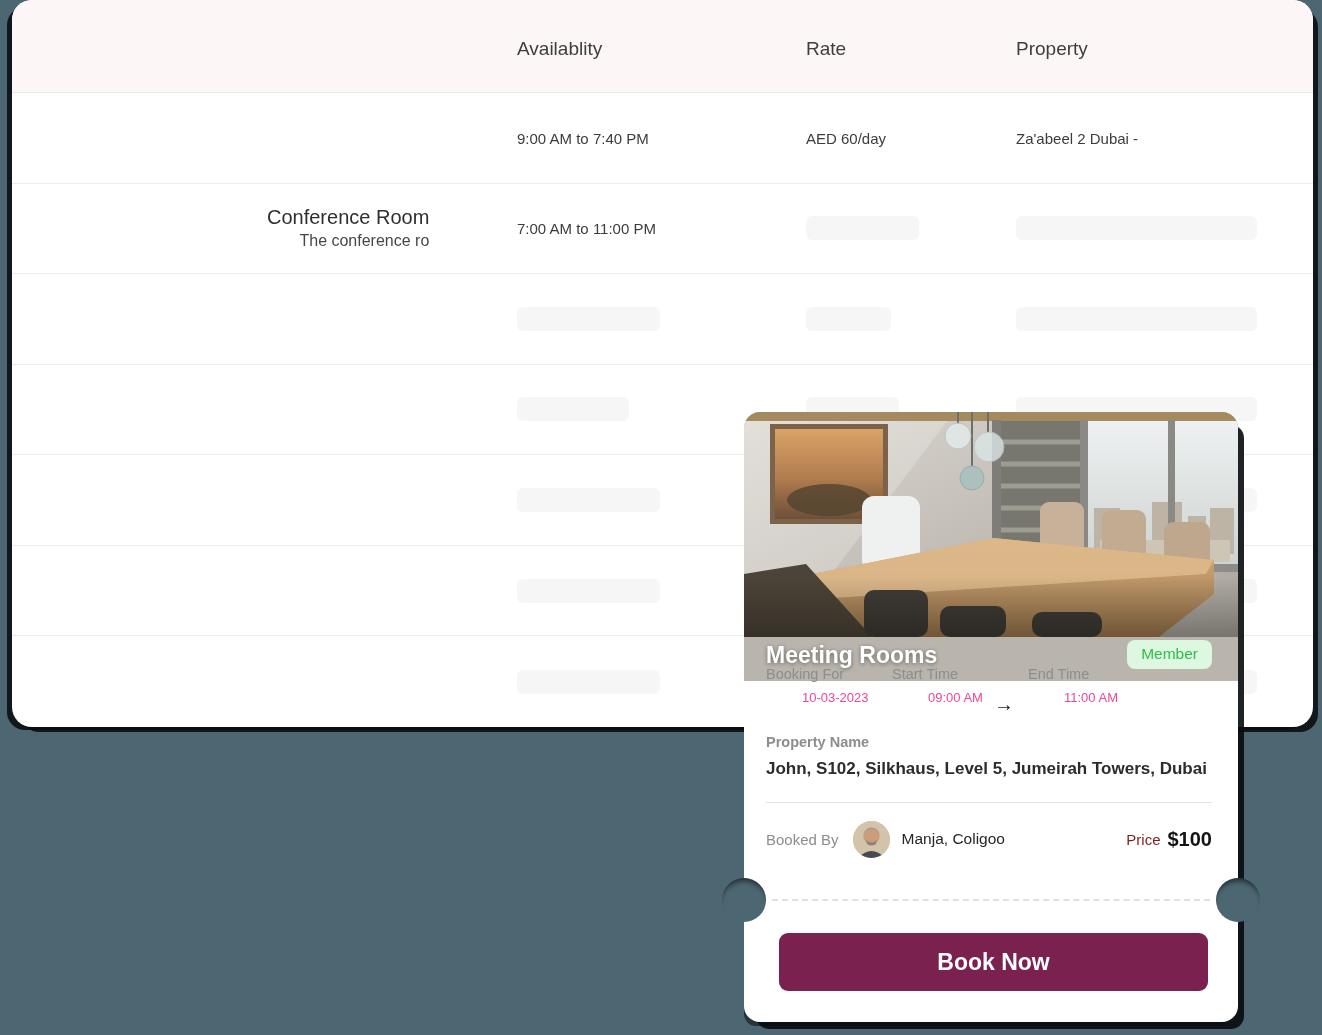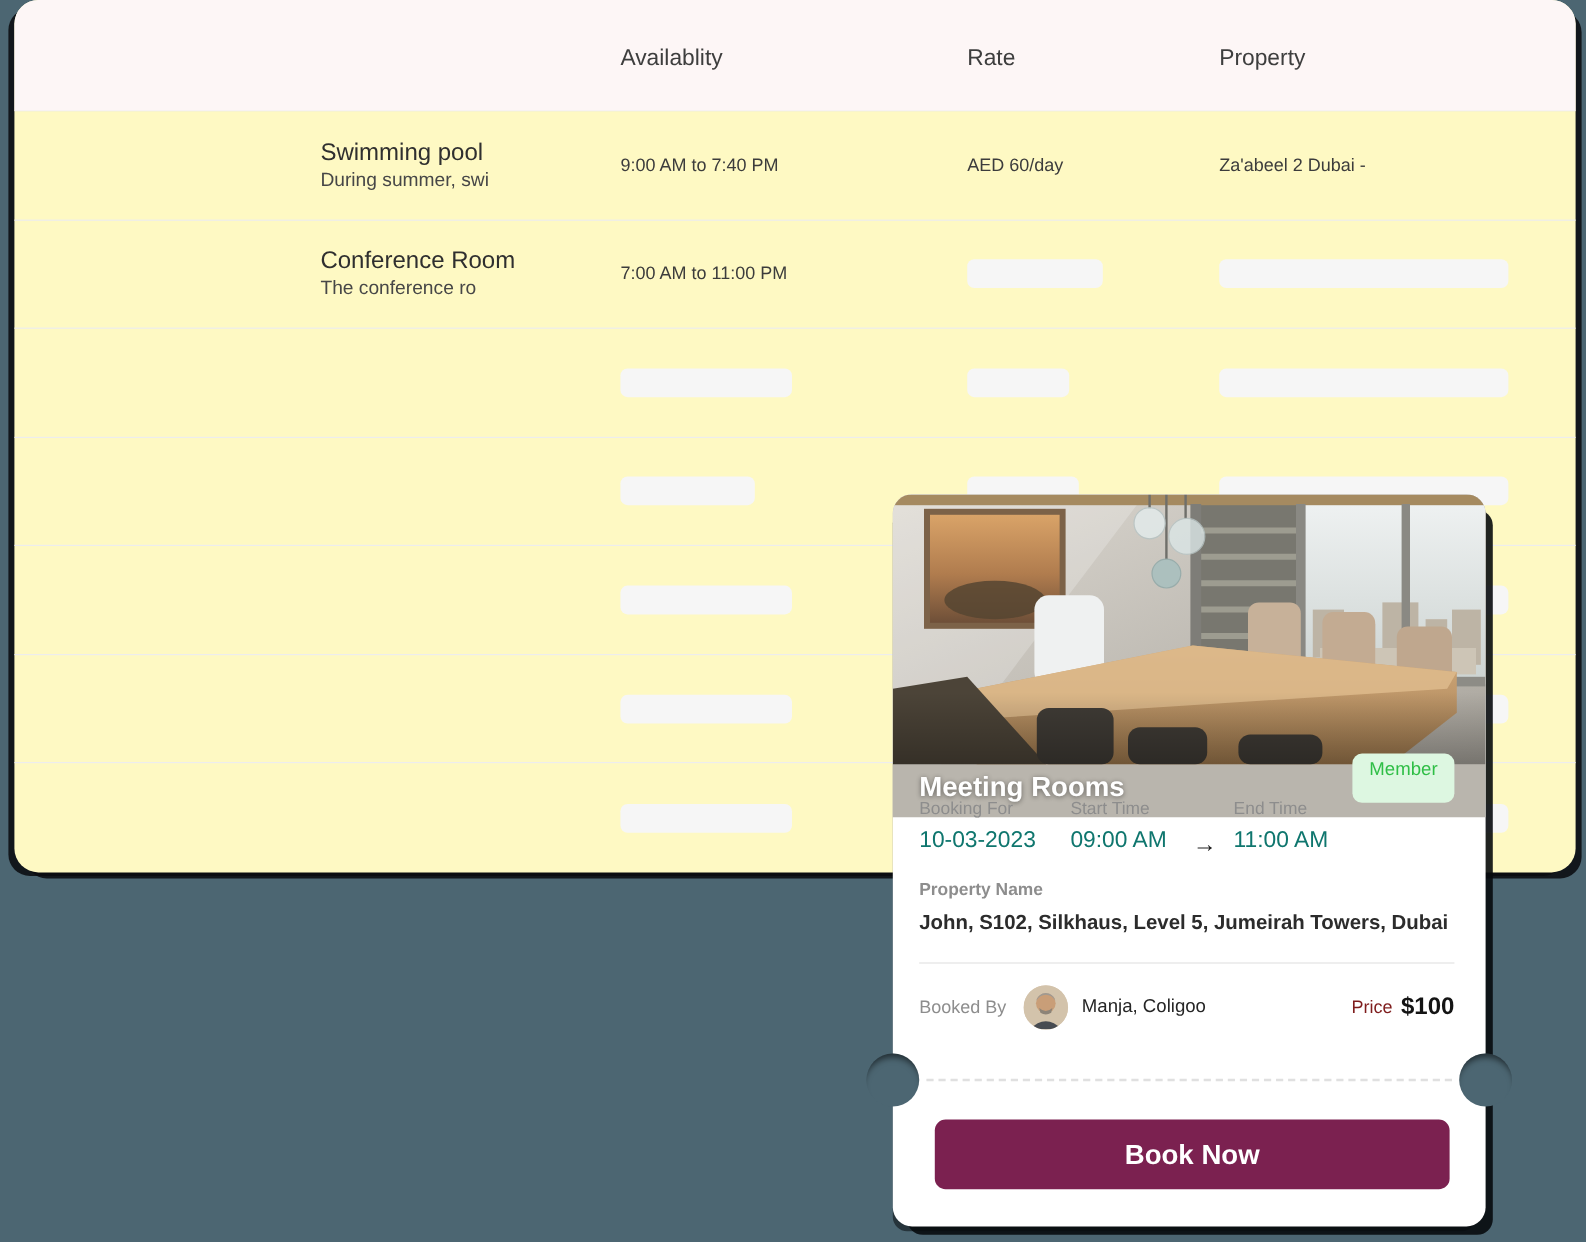--- a/index.html
+++ b/index.html
@@ -1,21 +1,21 @@
 <!DOCTYPE html>
 <html><head>
 <meta charset="utf-8">
 <style>
   html,body{margin:0;padding:0;}
   body{font-family:"Liberation Sans",sans-serif;background:#4c6672;}
   .stage{position:relative;width:1322px;height:1035px;background:#4c6672;overflow:hidden;}
 
   
-  .table-card{position:absolute;left:12px;top:0;width:1301px;height:727px;background:#fef9c3;
-    border-radius:20px;box-shadow:-7px 5px 0 -2px rgba(10,13,16,.88), 7px 7px 0 -2px rgba(10,13,16,.88);}
+  .table-card{position:absolute;left:12px;top:0;width:1301px;height:727px;background:#ffffff;
+    border-radius:20px;box-shadow:-7px 5px 0 -2px rgba(10,13,16,.88), 7px 7px 0 -2px rgba(10,13,16,.88);text-align:right;}
   .thead{position:relative;height:93px;background:#fdf6f6;border-radius:20px 20px 0 0;border-bottom:1px solid #e9e9e9;box-sizing:border-box;}
   .th{position:absolute;top:38px;font-size:19px;color:#3e3e3e;}
   .th-avail{left:505px;} .th-rate{left:794px;} .th-prop{left:1004px;}
   .tbody{position:absolute;top:93px;left:0;right:0;bottom:0;}
   .trow{position:relative;height:90.55px;border-bottom:1px solid #ededed;box-sizing:border-box;}
   .trow:last-child{border-bottom:none;}
   .cell{position:absolute;top:50%;transform:translateY(-50%);}
   .cell-name{left:255px;}
   .cell-avail{left:505px;} .cell-rate{left:794px;} .cell-prop{left:1004px;}
   .amenity-name{font-size:20px;color:#2f2f2f;font-weight:500;}
@@ -25,26 +25,26 @@
   .sk-w241{width:241px;} .sk-w143{width:143px;} .sk-w113{width:113px;}
   .sk-w112{width:112px;} .sk-w93{width:93px;} .sk-w85{width:85px;}
 
   
   .booking-card{position:absolute;left:744px;top:412px;width:494px;height:610px;background:#ffffff;border-radius:16px;
     box-shadow:9px 10px 0 -3px rgba(8,11,14,.9), -4px 8px 0 -4px rgba(8,11,14,.55);}
   .photo{position:relative;height:269px;border-radius:16px 16px 0 0;overflow:hidden;background:#b9b5ad;}
   .photo svg{display:block;}
   .photo-title{position:absolute;left:22px;bottom:12px;font-size:23px;font-weight:700;color:#ffffff;text-shadow:0 1px 4px rgba(0,0,0,.45);}
   .member-badge{position:absolute;right:26px;bottom:12px;background:#ddf7e1;color:#2fbe46;font-size:15.5px;
-    padding:5px 14px 18px;border-radius:8px;}
+    padding:5px 14px 6px;border-radius:8px;}
   .fields{position:absolute;top:254px;left:22px;right:16px;display:flex;align-items:flex-start;}
   .fgroup{display:flex;flex-direction:column;}
   .fg-1{width:126px;} .fg-2{width:96px;}
   .flabel{font-size:14.5px;color:#8d8d8d;}
-  .fvalue{font-size:19px;color:#0f766e;font-weight:500;margin-top:8px;}
+  .fvalue{font-size:13px;color:#ec4899;font-weight:500;margin-top:8px;margin-left:36px;}
   .arrow{font-size:20px;color:#1c1c1c;margin:27px 14px 0 6px;}
   .prop-block{position:absolute;top:322px;left:22px;right:22px;font-weight:bold;}
   .prop-value{font-size:17px;color:#2c2c2c;margin-top:9px;}
   .divider{position:absolute;top:390px;left:22px;right:26px;border-top:1px solid #e3e3e3;}
   .booked-row{position:absolute;top:406px;left:22px;right:26px;height:42px;display:flex;align-items:center;}
   .booked-label{font-size:15px;color:#8d8d8d;}
   .avatar{width:37px;height:37px;border-radius:50%;overflow:hidden;margin:0 12px 0 14px;flex:0 0 auto;background:#d8c6ae;}
   .booked-name{font-size:15.5px;color:#262626;}
   .spacer{flex:1;}
   .price-label{font-size:15px;color:#7f1d1d;}
@@ -64,24 +64,20 @@
 
   <div class="table-card">
     <div class="thead">
       <div class="th th-avail">Availablity</div>
       <div class="th th-rate">Rate</div>
       <div class="th th-prop">Property</div>
     </div>
     <div class="tbody">
 
       <div class="trow">
-        <div class="cell cell-name">
-          <div class="amenity-name">Swimming pool</div>
-          <div class="amenity-desc">During summer, swi</div>
-        </div>
         <div class="cell cell-avail cell-value">9:00 AM to 7:40 PM</div>
         <div class="cell cell-rate cell-value">AED 60/day</div>
         <div class="cell cell-prop cell-value">Za'abeel 2 Dubai -</div>
       </div>
 
       <div class="trow">
         <div class="cell cell-name">
           <div class="amenity-name">Conference Room</div>
           <div class="amenity-desc">The conference ro</div>
         </div>

